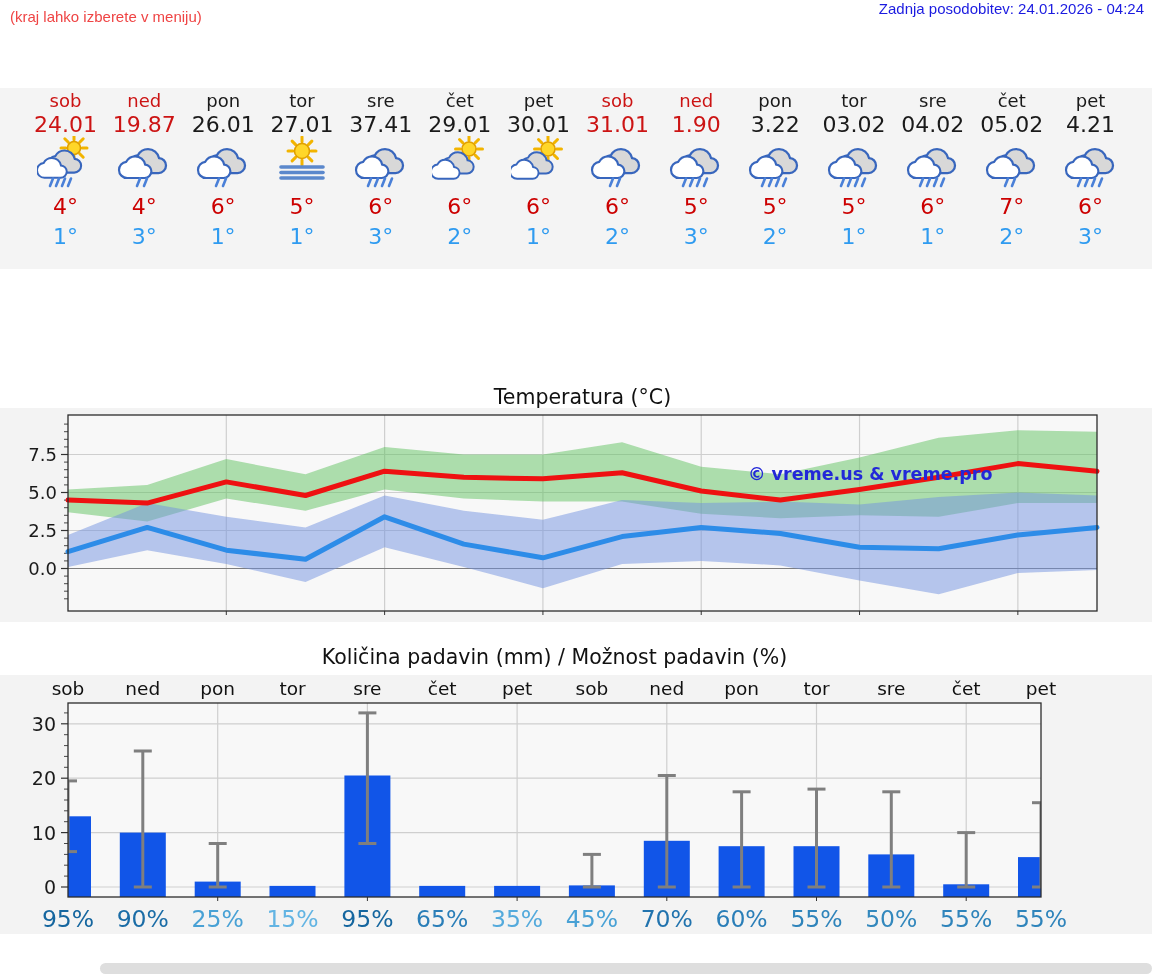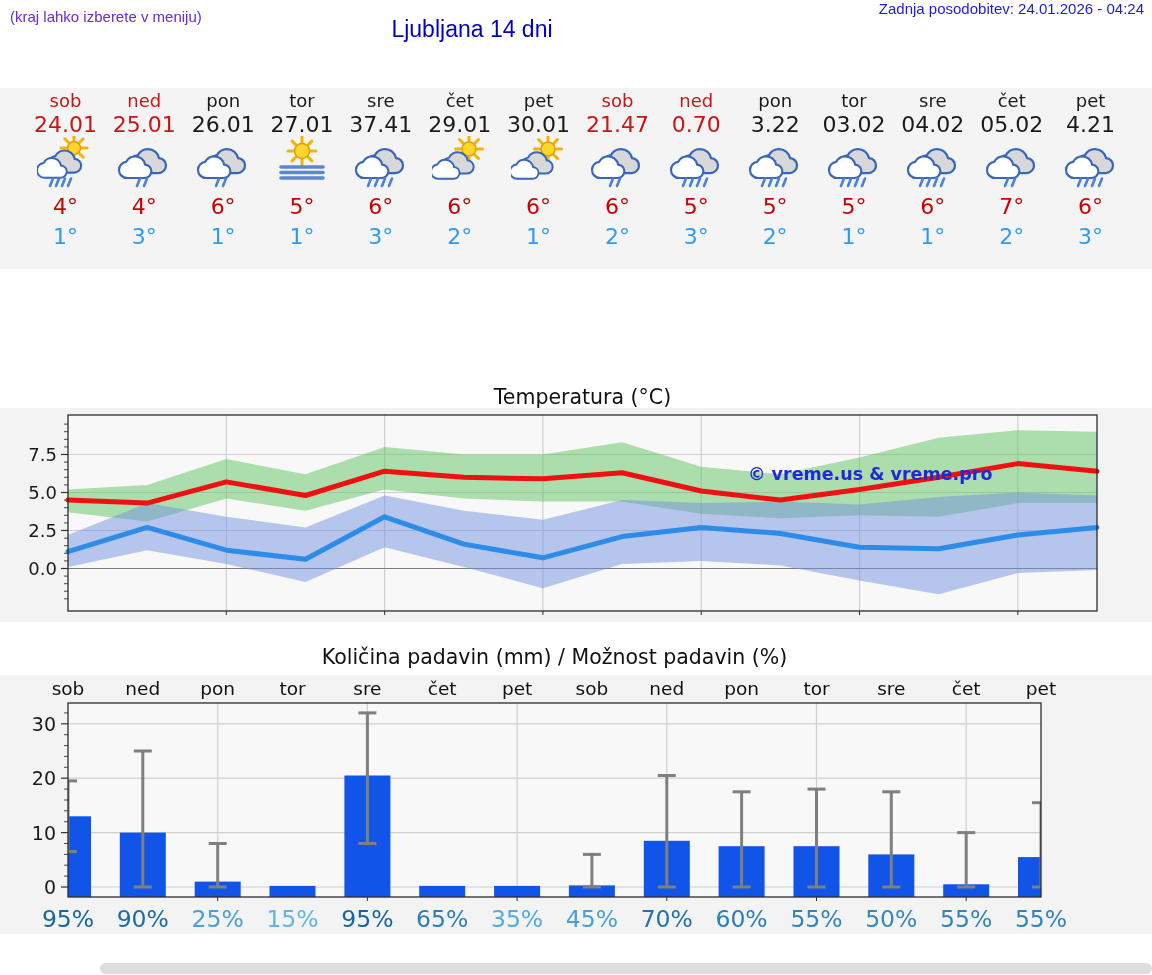--- a/index.html
+++ b/index.html
@@ -1,19 +1,19 @@
 <!DOCTYPE html>
 <html><head>
 <meta charset="utf-8">
 <style>
   html,body{margin:0;padding:0;background:#fff;}
   .page{position:relative;width:1152px;height:975px;background:#ffffff;overflow:hidden;
         font-family:"DejaVu Sans",sans-serif;}
   .hdr{position:absolute;top:8px;left:10px;font-family:"Liberation Sans",sans-serif;
-       font-size:15px;color:#6d28d9;}
+       font-size:15px;color:#ef4444;}
   .ttl{position:absolute;top:16px;left:0;width:944px;text-align:center;
        font-family:"Liberation Sans",sans-serif;font-size:23px;color:#0000c8;}
   .upd{position:absolute;top:0;right:8px;font-family:"Liberation Sans",sans-serif;
        font-size:15px;color:#1b1be0;}
   .strip-bg{position:absolute;top:88px;left:0;width:1152px;height:181px;background:#f4f4f4;}
   .strip{position:absolute;top:88px;left:26px;width:1104px;height:180px;
          display:grid;grid-template-columns:repeat(14,1fr);}
   .day-col{position:relative;text-align:center;}
   .day-name{position:absolute;top:2px;width:100%;font-size:18px;color:#1a1a1a;}
   .day-date{position:absolute;top:24px;width:100%;font-size:22px;color:#1a1a1a;}
@@ -26,21 +26,20 @@
   #precip-chart{top:642px;}
   .scrollbar{position:absolute;top:963px;left:100px;width:1052px;height:11px;
              background:#dedede;border-radius:6px;}
   svg text{font-family:"DejaVu Sans",sans-serif;}
 </style>
 </head>
 <body>
 
 <div class="page">
   <div class="hdr">(kraj lahko izberete v meniju)</div>
-  <div class="ttl">Ljubljana 14 dni</div>
   <div class="upd">Zadnja posodobitev: 24.01.2026 - 04:24</div>
 
   <div class="strip-bg"></div>
   <div class="strip" id="strip">
       <div class="day-col">
         <div class="day-name wknd">sob</div>
         <div class="day-date wknd">24.01</div>
         <div class="day-icon"><svg width="56" height="52" viewBox="0 0 56 52">
             <line x1="45.0" y1="12.0" x2="50.0" y2="12.0" stroke="#f2b400" stroke-width="3" stroke-linecap="round"></line>
             <line x1="42.7" y1="17.7" x2="46.2" y2="21.2" stroke="#f2b400" stroke-width="3" stroke-linecap="round"></line>
@@ -56,21 +55,21 @@
             <line x1="16" y1="42.5" x2="13" y2="50" stroke="#4a80d8" stroke-width="2.6" stroke-linecap="round"></line>
             <line x1="22" y1="42.5" x2="19" y2="50" stroke="#4a80d8" stroke-width="2.6" stroke-linecap="round"></line>
             <line x1="28" y1="42.5" x2="25" y2="50" stroke="#4a80d8" stroke-width="2.6" stroke-linecap="round"></line>
             <line x1="34" y1="42.5" x2="31" y2="50" stroke="#4a80d8" stroke-width="2.6" stroke-linecap="round"></line>
           </svg></div>
         <div class="tmax">4°</div>
         <div class="tmin">1°</div>
       </div>
       <div class="day-col">
         <div class="day-name wknd">ned</div>
-        <div class="day-date wknd">25.01</div>
+        <div class="day-date wknd">19.87</div>
         <div class="day-icon"><svg width="56" height="52" viewBox="0 0 56 52">
             <path d="M19.35 10.04A7.49 7.49 0 0 0 12 4C9.11 4 6.6 5.64 5.35 8.04A5.994 5.994 0 0 0 0 14c0 3.31 2.69 6 6 6h13c2.76 0 5-2.24 5-5 0-2.64-2.05-4.78-4.65-4.96z" transform="translate(14 7) scale(1.50)" fill="#d8d8d8" stroke="#3866bd" stroke-width="1.5"></path>
             <path d="M19.35 10.04A7.49 7.49 0 0 0 12 4C9.11 4 6.6 5.64 5.35 8.04A5.994 5.994 0 0 0 0 14c0 3.31 2.69 6 6 6h13c2.76 0 5-2.24 5-5 0-2.64-2.05-4.78-4.65-4.96z" transform="translate(3 15) scale(1.35)" fill="#ffffff" stroke="#3866bd" stroke-width="1.6"></path>
             <line x1="24" y1="42.5" x2="21" y2="50" stroke="#4a80d8" stroke-width="2.6" stroke-linecap="round"></line>
             <line x1="31" y1="42.5" x2="28" y2="50" stroke="#4a80d8" stroke-width="2.6" stroke-linecap="round"></line>
           </svg></div>
         <div class="tmax">4°</div>
         <div class="tmin">3°</div>
       </div>
       <div class="day-col">
@@ -152,33 +151,33 @@
             <line x1="43.0" y1="7.0" x2="46.5" y2="3.5" stroke="#f2b400" stroke-width="3" stroke-linecap="round"></line>
             <circle cx="37" cy="13" r="7" fill="#ffd629" stroke="#e09f00" stroke-width="1.6"></circle>
             <path d="M19.35 10.04A7.49 7.49 0 0 0 12 4C9.11 4 6.6 5.64 5.35 8.04A5.994 5.994 0 0 0 0 14c0 3.31 2.69 6 6 6h13c2.76 0 5-2.24 5-5 0-2.64-2.05-4.78-4.65-4.96z" transform="translate(10 11) scale(1.32)" fill="#d8d8d8" stroke="#3866bd" stroke-width="1.5"></path>
             <path d="M19.35 10.04A7.49 7.49 0 0 0 12 4C9.11 4 6.6 5.64 5.35 8.04A5.994 5.994 0 0 0 0 14c0 3.31 2.69 6 6 6h13c2.76 0 5-2.24 5-5 0-2.64-2.05-4.78-4.65-4.96z" transform="translate(-1 19) scale(1.19)" fill="#ffffff" stroke="#3866bd" stroke-width="1.6"></path>
           </svg></div>
         <div class="tmax">6°</div>
         <div class="tmin">1°</div>
       </div>
       <div class="day-col">
         <div class="day-name wknd">sob</div>
-        <div class="day-date wknd">21.47</div>
+        <div class="day-date wknd">31.01</div>
         <div class="day-icon"><svg width="56" height="52" viewBox="0 0 56 52">
             <path d="M19.35 10.04A7.49 7.49 0 0 0 12 4C9.11 4 6.6 5.64 5.35 8.04A5.994 5.994 0 0 0 0 14c0 3.31 2.69 6 6 6h13c2.76 0 5-2.24 5-5 0-2.64-2.05-4.78-4.65-4.96z" transform="translate(14 7) scale(1.50)" fill="#d8d8d8" stroke="#3866bd" stroke-width="1.5"></path>
             <path d="M19.35 10.04A7.49 7.49 0 0 0 12 4C9.11 4 6.6 5.64 5.35 8.04A5.994 5.994 0 0 0 0 14c0 3.31 2.69 6 6 6h13c2.76 0 5-2.24 5-5 0-2.64-2.05-4.78-4.65-4.96z" transform="translate(3 15) scale(1.35)" fill="#ffffff" stroke="#3866bd" stroke-width="1.6"></path>
             <line x1="24" y1="42.5" x2="21" y2="50" stroke="#4a80d8" stroke-width="2.6" stroke-linecap="round"></line>
             <line x1="31" y1="42.5" x2="28" y2="50" stroke="#4a80d8" stroke-width="2.6" stroke-linecap="round"></line>
           </svg></div>
         <div class="tmax">6°</div>
         <div class="tmin">2°</div>
       </div>
       <div class="day-col">
         <div class="day-name wknd">ned</div>
-        <div class="day-date wknd">0.70</div>
+        <div class="day-date wknd">1.90</div>
         <div class="day-icon"><svg width="56" height="52" viewBox="0 0 56 52">
             <path d="M19.35 10.04A7.49 7.49 0 0 0 12 4C9.11 4 6.6 5.64 5.35 8.04A5.994 5.994 0 0 0 0 14c0 3.31 2.69 6 6 6h13c2.76 0 5-2.24 5-5 0-2.64-2.05-4.78-4.65-4.96z" transform="translate(14 7) scale(1.50)" fill="#d8d8d8" stroke="#3866bd" stroke-width="1.5"></path>
             <path d="M19.35 10.04A7.49 7.49 0 0 0 12 4C9.11 4 6.6 5.64 5.35 8.04A5.994 5.994 0 0 0 0 14c0 3.31 2.69 6 6 6h13c2.76 0 5-2.24 5-5 0-2.64-2.05-4.78-4.65-4.96z" transform="translate(3 15) scale(1.35)" fill="#ffffff" stroke="#3866bd" stroke-width="1.6"></path>
             <line x1="18" y1="42.5" x2="15" y2="50" stroke="#4a80d8" stroke-width="2.6" stroke-linecap="round"></line>
             <line x1="25" y1="42.5" x2="22" y2="50" stroke="#4a80d8" stroke-width="2.6" stroke-linecap="round"></line>
             <line x1="32" y1="42.5" x2="29" y2="50" stroke="#4a80d8" stroke-width="2.6" stroke-linecap="round"></line>
             <line x1="39" y1="42.5" x2="36" y2="50" stroke="#4a80d8" stroke-width="2.6" stroke-linecap="round"></line>
           </svg></div>
         <div class="tmax">5°</div>
         <div class="tmin">3°</div>

